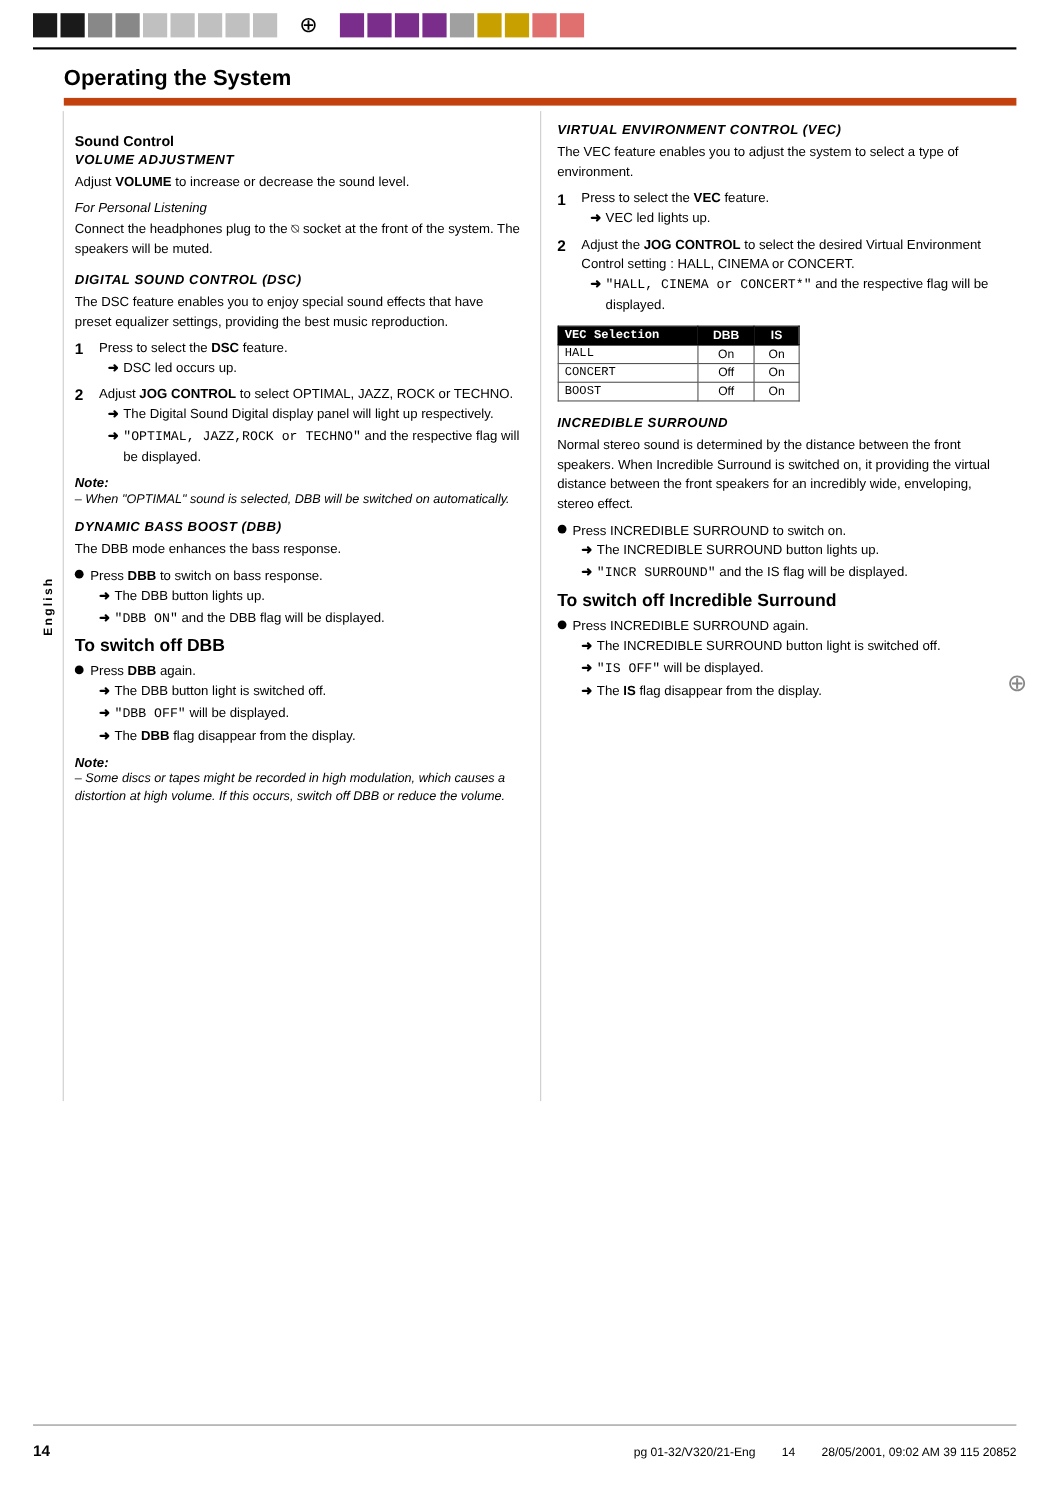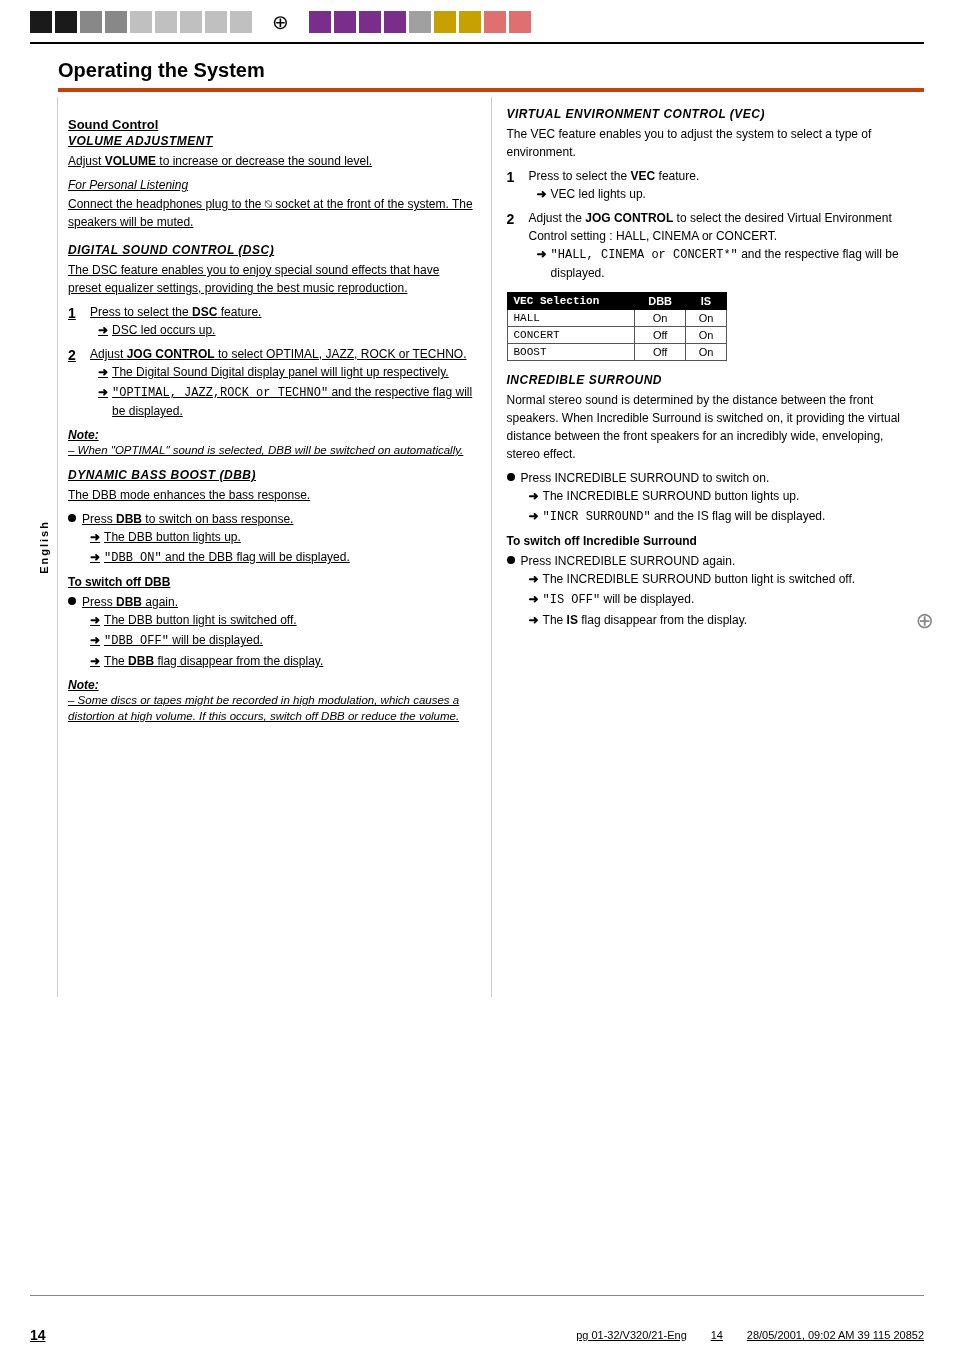--- a/index.html
+++ b/index.html
@@ -41,35 +41,34 @@
     
     .content-area {
       flex: 1;
       display: flex;
       gap: 0;
     }
     .left-column {
       flex: 1;
       padding: 10px 15px 10px 10px;
       border-right: 1px solid #ccc;
-      text-decoration: underline;
     }
     .right-column {
       flex: 1;
       padding: 10px 10px 10px 15px;
     }
 
     
     .page-title-area {
       padding: 15px 30px 5px 58px;
     }
     .page-title {
       font-size: 20px;
       font-weight: bold;
-      border-bottom: 4px solid #c2410c;
+      border-bottom: 7px solid #c2410c;
       padding-bottom: 6px;
       margin-bottom: 0;
     }
 
     
     .section-title {
       font-size: 13px;
       font-weight: bold;
       margin-bottom: 2px;
       margin-top: 10px;
@@ -171,21 +170,21 @@
       font-weight: bold;
     }
     .note-text {
       font-style: italic;
       font-size: 11.5px;
       line-height: 1.4;
     }
 
     
     .subsection-title {
-      font-size: 12px;
+      font-size: 16px;
       font-weight: bold;
       margin-top: 6px;
       margin-bottom: 2px;
     }
 
     
     .vec-table {
       border-collapse: collapse;
       margin: 8px 0;
       font-size: 11px;
@@ -213,28 +212,27 @@
 
     
     .mono {
       font-family: 'Courier New', Courier, monospace;
       font-size: 12px;
     }
 
     
     .page-footer {
       position: absolute;
-      bottom: 8px;
+      bottom: 24px;
       left: 30px;
       right: 30px;
       display: flex;
       justify-content: space-between;
-      align-items: center;
+      align-items: flex-end;
       font-size: 11px;
-      text-decoration: underline;
     }
 
     .top-decoration {
       display: flex;
       align-items: center;
       padding: 10px 30px 6px 30px;
       gap: 12px;
     }
     .color-squares-left {
       display: flex;

